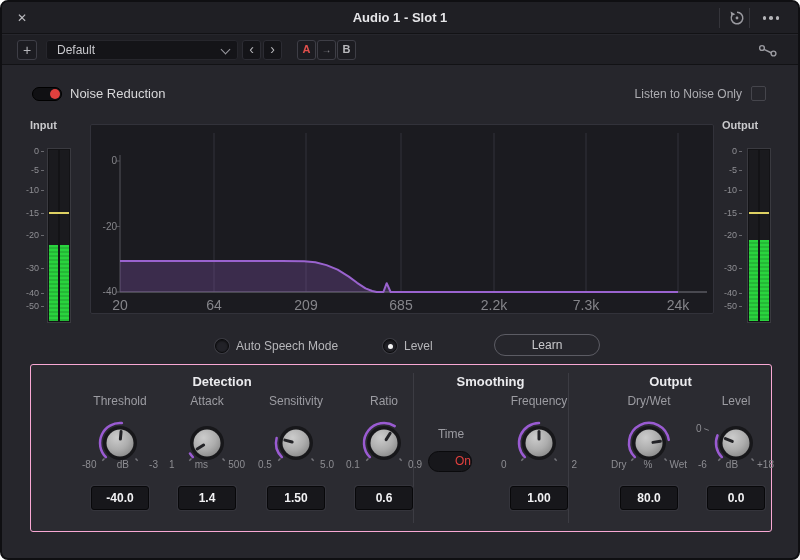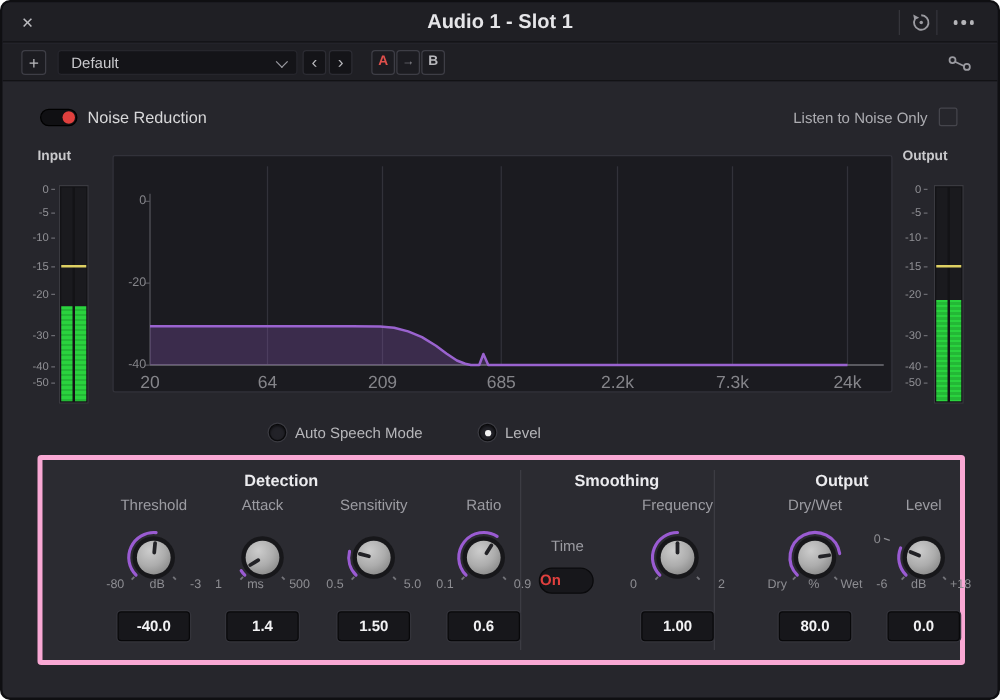--- a/index.html
+++ b/index.html
@@ -6,21 +6,21 @@
   * { box-sizing:border-box; }
   .window {
     position:relative; width:800px; height:560px;
     background:#26262c; border:2px solid #0f0f12; border-radius:8px;
     overflow:hidden; font-family:"Liberation Sans", sans-serif;
     -webkit-font-smoothing:antialiased;
   }
   
   .titlebar { position:absolute; left:0; right:0; top:0; height:32px; background:#1f1f24; border-bottom:1px solid #121215; }
   .close-btn { position:absolute; left:12px; top:8px; width:16px; height:16px; color:#bcbcc0; font-size:12px; line-height:16px; text-align:center; cursor:default; }
-  .win-title { position:absolute; left:0; right:0; top:0; height:32px; line-height:32px; text-align:center; color:#e5e5e8; font-size:16px; font-weight:bold; }
+  .win-title { position:absolute; left:0; right:0; top:0; height:32px; line-height:32px; text-align:center; color:#e5e5e8; font-size:13px; font-weight:bold; }
   .tb-div { position:absolute; top:6px; width:1px; height:20px; background:#35353b; }
   .reset-btn { position:absolute; right:52px; top:7px; width:18px; height:18px; }
   .menu-btn { position:absolute; right:12px; top:7px; width:30px; height:18px; display:flex; align-items:center; justify-content:center; gap:3px; }
   .menu-btn i { width:3.5px; height:3.5px; border-radius:50%; background:#b4b4b8; }
   
   .toolbar { position:absolute; left:0; right:0; top:33px; height:30px; background:#1f1f24; border-bottom:1px solid #121215; }
   .sq-btn { position:absolute; top:5px; height:20px; background:#1c1c21; border:1px solid #3e3e46; border-radius:3px; color:#b8b8bc; text-align:center; }
   .add-btn { left:15px; width:20px; font-size:14px; line-height:18px; }
   .preset { position:absolute; left:44px; top:5px; width:192px; height:20px; background:#141418; border:1px solid #26262c; border-radius:3px; color:#c9c9cd; font-size:12px; line-height:18px; padding-left:10px; }
   .preset .chev { position:absolute; right:8px; top:5px; width:7px; height:7px; border-right:1.5px solid #9a9aa0; border-bottom:1.5px solid #9a9aa0; transform:rotate(45deg); }
@@ -48,31 +48,31 @@
   
   .graph { position:absolute; left:88px; top:122px; width:624px; height:190px; background:#1b1b20; border:1px solid #32323a; border-radius:2px; }
   .graph .ylab { position:absolute; width:26px; text-align:right; font-size:10px; color:#85858a; }
   .graph .xlab { position:absolute; top:172px; transform:translateX(-50%); font-size:14px; color:#85858a; }
   
   .radio { position:absolute; width:14px; height:14px; border-radius:50%; background:#222228; border:1px solid #0a0a0c; box-shadow:inset 0 1px 2px rgba(0,0,0,.6), 0 0 0 1px #3a3a41; }
   .radio.sel::after { content:""; position:absolute; left:3.5px; top:3.5px; width:5px; height:5px; border-radius:50%; background:#f2f2f2; }
   .mode-label { position:absolute; font-size:12px; color:#b6b6ba; top:337px; }
   .learn-btn { position:absolute; left:492px; top:332px; width:106px; height:22px; border:1px solid #5c5c64; border-radius:11px; color:#c9c9cc; font-size:12px; text-align:center; line-height:20px; background:transparent; }
   
-  .panel { position:absolute; left:28px; top:362px; width:742px; height:168px; background:#2b2b31; border:4px solid #f9a8d4; border-radius:3px; }
+  .panel { position:absolute; left:28px; top:362px; width:742px; height:168px; background:#2b2b31; border:1px solid #f9a8d4; border-radius:3px; }
   .sec-title { position:absolute; top:9px; font-size:13px; font-weight:bold; color:#ebebee; text-align:center; }
   .pdiv { position:absolute; top:8px; bottom:8px; width:1px; background:#3c3c43; }
   .knob-col { position:absolute; top:0; width:64px; height:166px;margin-left:26px; }
   .param-label { position:absolute; top:29px; width:100%; text-align:center; font-size:12px; color:#9c9ca2; }
   .knob-wrap { position:absolute; top:52px; left:6px; width:52px; height:52px; }
   .range-row { position:absolute; top:94px; left:-6px; width:76px; display:flex; justify-content:space-between; font-size:10px; color:#8d8d92; }
   .range-row .u { color:#8d8d92; }
   .value-box { position:absolute; top:121px; left:3px; width:58px; height:24px; background:#17171b; border:1px solid #08080a; border-radius:3px; box-shadow:0 0 0 1px #34343b; color:#f2f2f4; font-size:12px; font-weight:bold; text-align:center; line-height:22px; }
   .time-label { position:absolute; left:398px; top:62px; width:44px; text-align:center; font-size:12px; color:#9c9ca2; }
-  .on-pill { position:absolute; left:397px; top:86px; width:44px; height:21px; background:#17171b; border-radius:11px; border:1px solid #0a0a0c; font-size:12px; font-weight:bold; text-align:left; line-height:19px; }
+  .on-pill { position:absolute; left:397px; top:86px; width:44px; height:21px; background:#17171b; border-radius:11px; border:1px solid #0a0a0c; font-size:12px; font-weight:normal; text-align:right; line-height:19px; }
   .zero-marker { position:absolute; left:-8px; top:6px; font-size:10px; color:#8d8d92; }
   .zero-marker i { display:inline-block; width:5px; height:1px; background:#8d8d92; vertical-align:middle; margin-left:2px; transform:rotate(20deg); }
 </style>
 </head>
 <body>
 
 <div class="window">
 
   <div class="titlebar">
     <div class="close-btn">✕</div>
@@ -191,20 +191,21 @@
     <div class="bar">
         <div class="fill" style="height: 47.5%;"></div>
       </div>
     <div class="peak" style="top: 36.5%; background: rgb(222, 208, 99);"></div>
   </div>
 
   <div class="radio" id="radio-auto" style="left:213px; top:337px"></div>
   <div class="mode-label" style="left:234px">Auto Speech Mode</div>
   <div class="radio sel" id="radio-manual" style="left:381px; top:337px"></div>
   <div class="mode-label" style="left:402px">Level</div>
+  <div class="learn-btn">Learn</div>
 
   <div class="panel">
     <div class="sec-title" style="left:0; width:382px">Detection</div>
     <div class="sec-title" style="left:382px; width:155px">Smoothing</div>
     <div class="sec-title" style="left:537px; width:205px">Output</div>
     <div class="pdiv" style="left:382px"></div>
     <div class="pdiv" style="left:537px"></div>
 
     <div class="knob-col" style="left:31px">
       <div class="param-label">Threshold</div>

